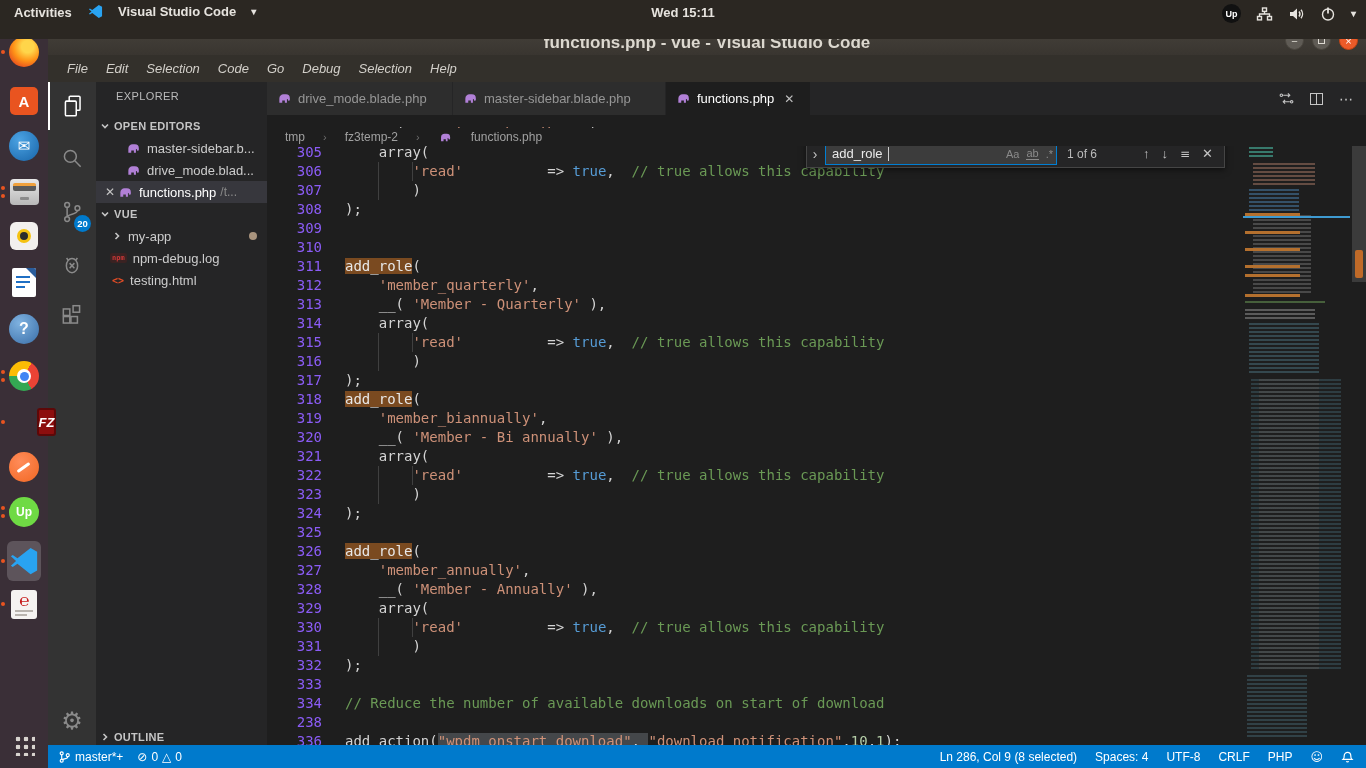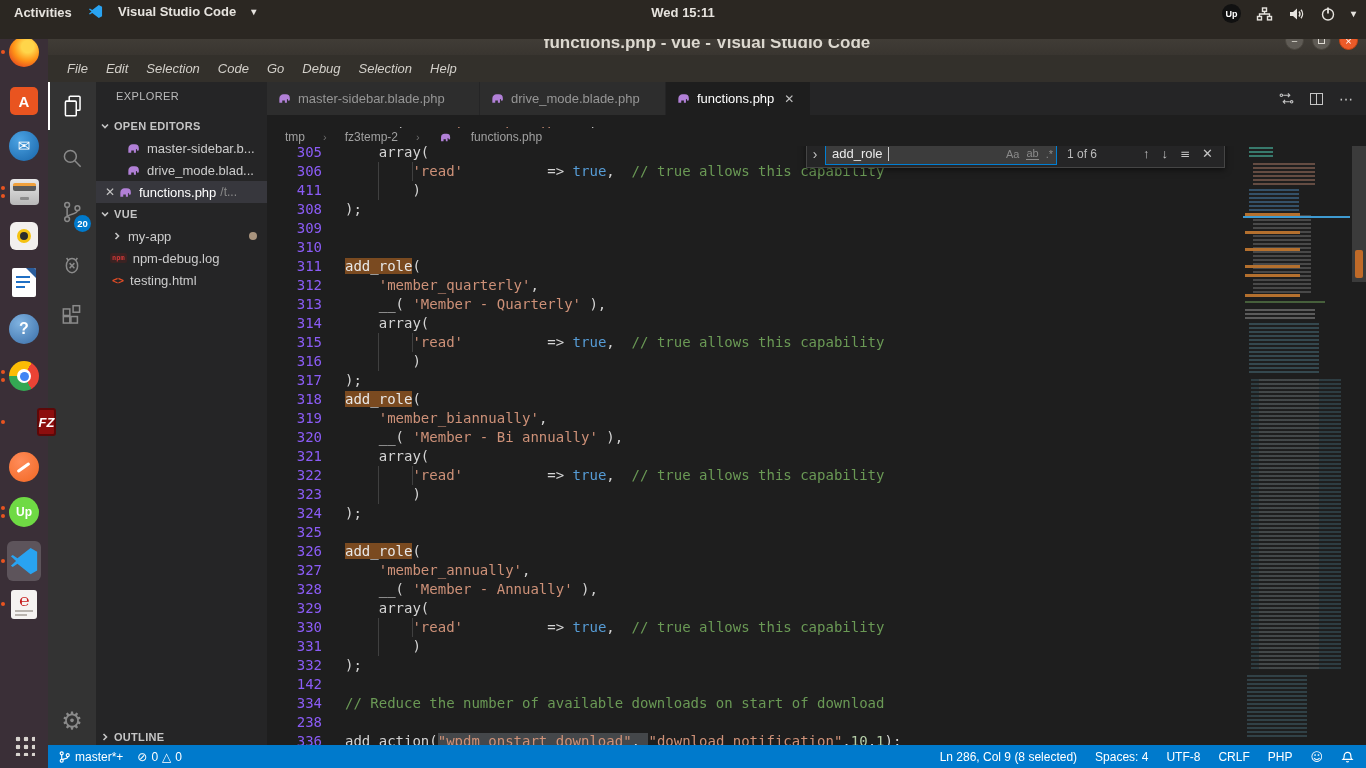--- a/index.html
+++ b/index.html
@@ -413,21 +413,21 @@
       </div>
       <div class="cl" style="top: 19px;">
         <div class="num">305</div>
         <div class="txt"><span class="t">    array(</span></div>
       </div>
       <div class="cl" style="top: 38px;">
         <div class="num">306</div>
         <div class="txt"><span class="t">        </span><span class="s">'read'</span><span class="t">          =&gt; </span><span class="k">true</span><span class="t">,  </span><span class="c">// true allows this capability</span></div>
       </div>
       <div class="cl" style="top: 57px;">
-        <div class="num">411</div>
+        <div class="num">307</div>
         <div class="txt"><span class="t">        )</span></div>
       </div>
       <div class="cl" style="top: 76px;">
         <div class="num">308</div>
         <div class="txt"><span class="t">);</span></div>
       </div>
       <div class="cl" style="top: 95px;">
         <div class="num">309</div>
         <div class="txt"></div>
       </div>
@@ -517,21 +517,21 @@
       </div>
       <div class="cl" style="top: 513px;">
         <div class="num">331</div>
         <div class="txt"><span class="t">        )</span></div>
       </div>
       <div class="cl" style="top: 532px;">
         <div class="num">332</div>
         <div class="txt"><span class="t">);</span></div>
       </div>
       <div class="cl" style="top: 551px;">
-        <div class="num">142</div>
+        <div class="num">333</div>
         <div class="txt"></div>
       </div>
       <div class="cl" style="top: 570px;">
         <div class="num">334</div>
         <div class="txt"><span class="c">// Reduce the number of available downloads on start of download</span></div>
       </div>
       <div class="cl" style="top: 589px;">
         <div class="num">238</div>
         <div class="txt"></div>
       </div>
@@ -544,31 +544,31 @@
   <div class="iguide" style="left:378px; top:162px; height:38px"></div>
   <div class="iguide" style="left:412px; top:162px; height:19px"></div>
   <div class="iguide" style="left:378px; top:333px; height:38px"></div>
   <div class="iguide" style="left:412px; top:333px; height:19px"></div>
   <div class="iguide" style="left:378px; top:466px; height:38px"></div>
   <div class="iguide" style="left:412px; top:466px; height:19px"></div>
   <div class="iguide" style="left:378px; top:618px; height:38px"></div>
   <div class="iguide" style="left:412px; top:618px; height:19px"></div>
 
   <div class="tabbar">
-    <div class="tab" style="width: 213px;">
+    <div class="tab" style="width: 186px;">
         <svg class="mini-eleph" viewBox="0 0 16 16">
           <path fill="#b180d7" d="M2.5 12.5V8a4.5 4.5 0 0 1 4.5-4.5h2.5A4.2 4.2 0 0 1 13.7 7.7v1.6a1.1 1.1 0 0 1-2.2 0V8.6h-.9v3.9h-2.2V10H5.6v2.5z"></path>
         </svg>
-        <span class="lbl">master-sidebar.blade.php</span>
-      </div>
-      <div class="tab" style="width: 186px;">
+        <span class="lbl">drive_mode.blade.php</span>
+      </div>
+      <div class="tab" style="width: 213px;">
         <svg class="mini-eleph" viewBox="0 0 16 16">
           <path fill="#b180d7" d="M2.5 12.5V8a4.5 4.5 0 0 1 4.5-4.5h2.5A4.2 4.2 0 0 1 13.7 7.7v1.6a1.1 1.1 0 0 1-2.2 0V8.6h-.9v3.9h-2.2V10H5.6v2.5z"></path>
         </svg>
-        <span class="lbl">drive_mode.blade.php</span>
+        <span class="lbl">master-sidebar.blade.php</span>
       </div>
       <div class="tab active" style="width: 145px;">
         <svg class="mini-eleph" viewBox="0 0 16 16">
           <path fill="#b180d7" d="M2.5 12.5V8a4.5 4.5 0 0 1 4.5-4.5h2.5A4.2 4.2 0 0 1 13.7 7.7v1.6a1.1 1.1 0 0 1-2.2 0V8.6h-.9v3.9h-2.2V10H5.6v2.5z"></path>
         </svg>
         <span class="lbl">functions.php</span>
         <span class="tx">✕</span>
       </div>
       <div class="tab-actions">
       <svg class="act-svg" viewBox="0 0 16 16">

